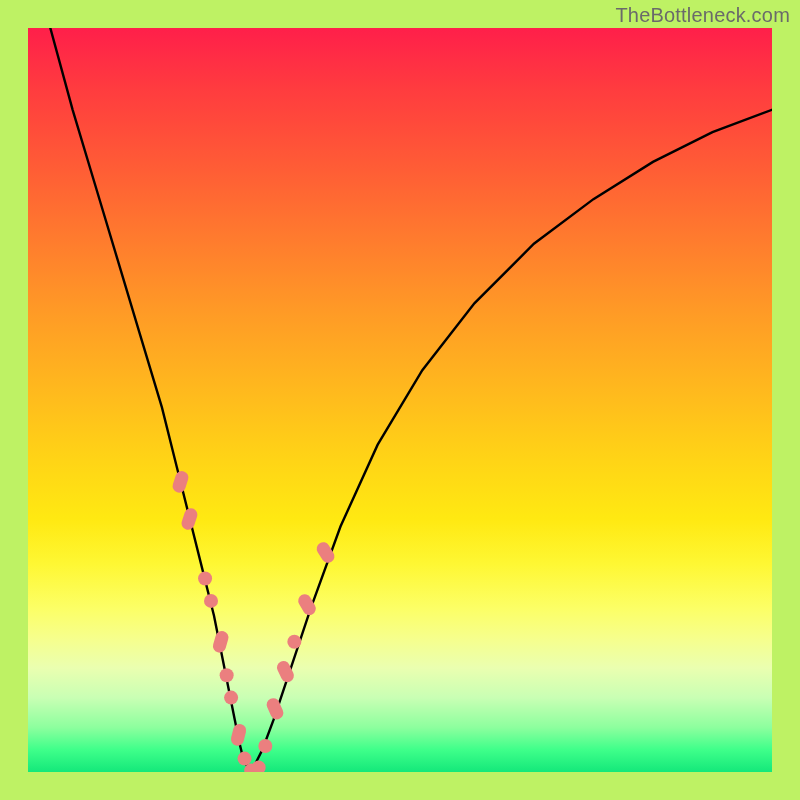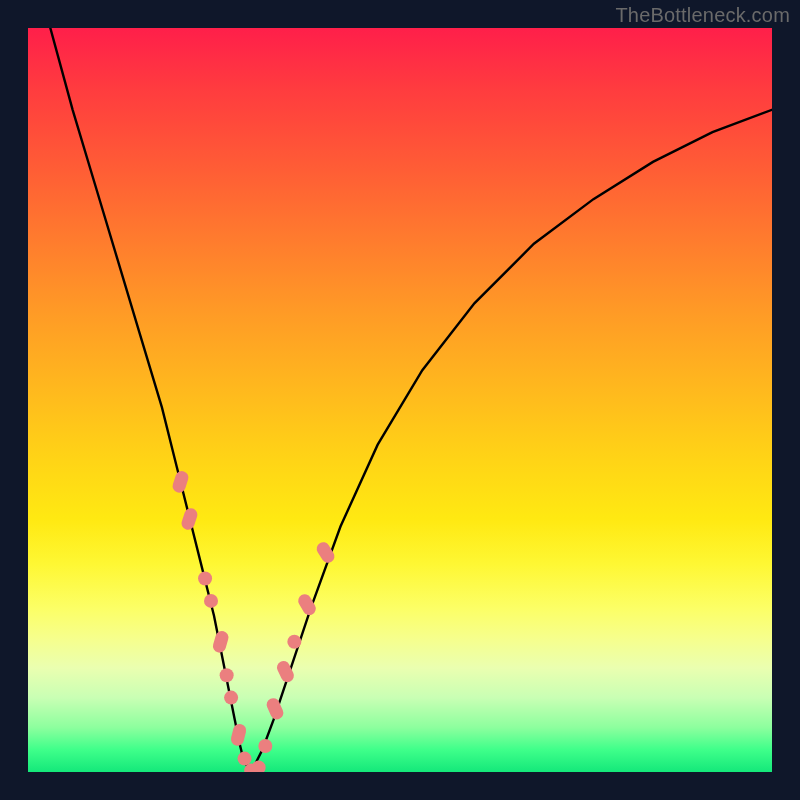--- a/index.html
+++ b/index.html
@@ -10,21 +10,21 @@
     overflow: hidden;
     background: #000;
     font-family: Arial, Helvetica, sans-serif;
   }
   .frame {
     position: absolute;
     top: 0;
     left: 0;
     width: 800px;
     height: 800px;
-    background: #0f172a;
+    background: #bef264;
   }
   .plot-area {
     position: absolute;
     top: 28px;
     left: 28px;
     width: 744px;
     height: 744px;
     overflow: hidden;
   }
   .gradient {

